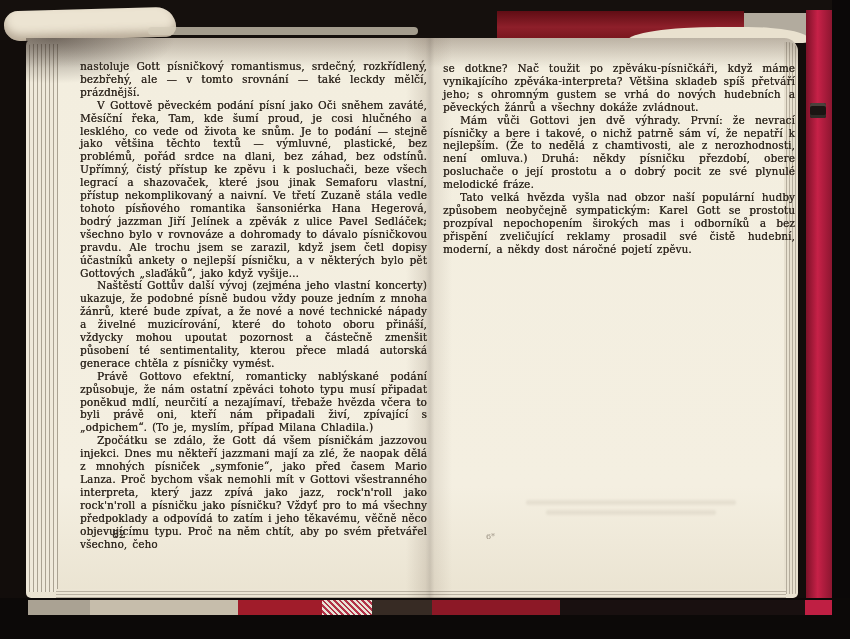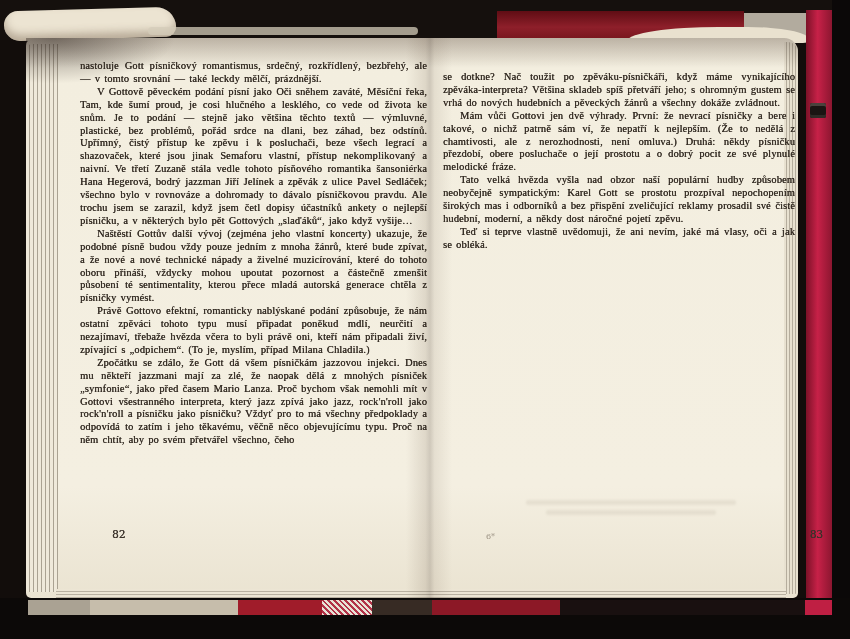--- a/index.html
+++ b/index.html
@@ -56,22 +56,22 @@
   .curl-shadow{position:absolute;left:0;top:0;width:150px;height:46px;
                background:radial-gradient(ellipse at 18% 0%,rgba(40,30,25,.5),rgba(40,30,25,0) 70%);}
   .gutter{position:absolute;left:380px;top:0;width:46px;height:100%;
           background:linear-gradient(90deg,rgba(95,75,58,0),rgba(95,75,58,.14) 42%,rgba(60,45,35,.20) 52%,rgba(95,75,58,.10) 62%,rgba(95,75,58,0));}
 
   
   .text-col{position:absolute;color:#342c24;font-size:10.4px;line-height:12.9px;
             text-align:justify;letter-spacing:.15px;word-spacing:1.4px;
             text-shadow:.25px 0 0 currentColor;}
   .text-col.left{left:54px;top:22px;width:347px;}
-  .text-col.right{left:417px;top:33px;width:352px;}
-  .text-col p{margin:0;font-family:Liberation Serif, serif;}
+  .text-col.right{left:417px;top:24px;width:352px;}
+  .text-col p{margin:0;}
   .text-col p.ind{text-indent:17px;}
   .pageno{position:absolute;color:#3a322a;font-size:10.5px;text-shadow:.25px 0 0 currentColor;margin-left:28px;}
   .pageno.pl{left:58px;top:490px;}
   .pageno.pr{left:417px;top:490px;width:352px;text-align:right;}
   .sig{position:absolute;left:460px;top:494px;font-size:8px;color:#8d8374;opacity:.85;}
   .smudge{position:absolute;background:#9a8f7e;opacity:.14;filter:blur(1px);border-radius:2px;}
   .smudge.s1{left:500px;top:462px;width:210px;height:5px;}
   .smudge.s2{left:520px;top:472px;width:170px;height:5px;}
 </style>
 </head>
@@ -116,21 +116,19 @@
       <p class="ind">Naštěstí Gottův další vývoj (zejména jeho vlastní koncerty) ukazuje, že podobné písně budou vždy pouze jedním z mnoha žánrů, které bude zpívat, a že nové a nové technické nápady a živelné muzicírování, které do tohoto oboru přináší, vždycky mohou upoutat pozornost a částečně zmenšit působení té sentimentality, kterou přece mladá autorská generace chtěla z písničky vymést.</p>
       <p class="ind">Právě Gottovo efektní, romanticky nablýskané podání způsobuje, že nám ostatní zpěváci tohoto typu musí připadat poněkud mdlí, neurčití a nezajímaví, třebaže hvězda včera to byli právě oni, kteří nám připadali živí, zpívající s „odpichem“. (To je, myslím, případ Milana Chladila.)</p>
       <p class="ind">Zpočátku se zdálo, že Gott dá všem písničkám jazzovou injekci. Dnes mu někteří jazzmani mají za zlé, že naopak dělá z mnohých písniček „symfonie“, jako před časem Mario Lanza. Proč bychom však nemohli mít v Gottovi všestranného interpreta, který jazz zpívá jako jazz, rock'n'roll jako rock'n'roll a písničku jako písničku? Vždyť pro to má všechny předpoklady a odpovídá to zatím i jeho těkavému, věčně něco objevujícímu typu. Proč na něm chtít, aby po svém přetvářel všechno, čeho</p>
     </div>
     <div class="pageno pl">82</div>
 
     <div class="text-col right">
       <p>se dotkne? Nač toužit po zpěváku-písničkáři, když máme vynikajícího zpěváka-interpreta? Většina skladeb spíš přetváří jeho; s ohromným gustem se vrhá do nových hudebních a pěveckých žánrů a všechny dokáže zvládnout.</p>
       <p class="ind">Mám vůči Gottovi jen dvě výhrady. První: že nevrací písničky a bere i takové, o nichž patrně sám ví, že nepatří k nejlepším. (Že to nedělá z chamtivosti, ale z nerozhodnosti, není omluva.) Druhá: někdy písničku přezdobí, obere posluchače o její prostotu a o dobrý pocit ze své plynulé melodické fráze.</p>
       <p class="ind">Tato velká hvězda vyšla nad obzor naší populární hudby způsobem neobyčejně sympatickým: Karel Gott se prostotu prozpíval nepochopením širokých mas i odborníků a bez přispění zveličující reklamy prosadil své čistě hudební, moderní, a někdy dost náročné pojetí zpěvu.</p>
-      <p class="ind">Teď si teprve vlastně uvědomuji, že ani nevím, jaké má vlasy, oči a jak se obléká.</p>
     </div>
     <div class="smudge s1"></div>
     <div class="smudge s2"></div>
     <div class="sig">6*</div>
-    <div class="pageno pr">83</div>
   </div>
 
 </div>
 
 </body></html>

